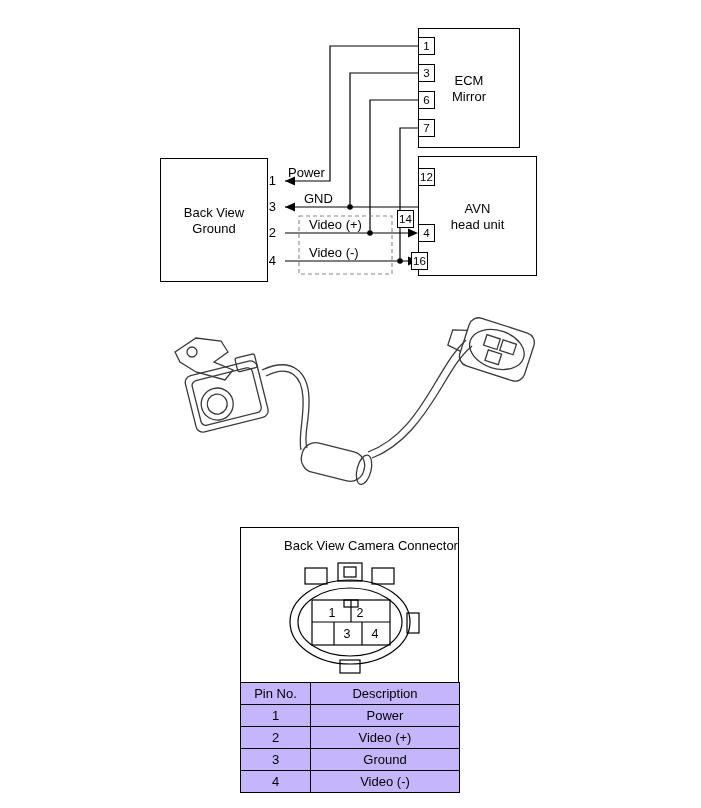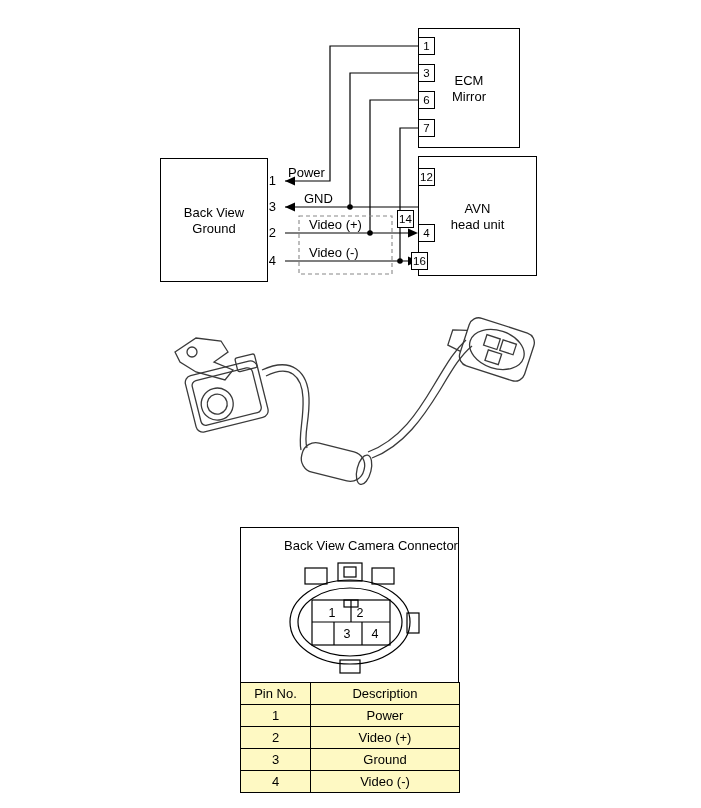--- a/index.html
+++ b/index.html
@@ -8,21 +8,21 @@
   #canvas { position:relative; width:701px; height:808px; background:#fff; overflow:hidden; }
   svg.layer { position:absolute; left:0; top:0; }
   .outline-box { position:absolute; border:1px solid #000; background:transparent; }
   .box-label { position:absolute; left:0; width:100%; text-align:center; font-size:13px; line-height:16px; }
   .pin-sq { position:absolute; width:17px; height:18px; border:1px solid #000; background:#fff;
             font-size:11.5px; line-height:16px; text-align:center; }
   .wire-label { position:absolute; font-size:13px; line-height:14px; white-space:nowrap; }
   .cam-pin { position:absolute; width:18px; font-size:13px; line-height:16px; text-align:right; }
   .conn-pin { position:absolute; width:14px; font-size:12.5px; line-height:14px; text-align:center; }
   .panel-title { position:absolute; width:262px; text-align:center; font-size:13px; }
-  table.pin-table { position:absolute; border-collapse:collapse; table-layout:fixed; font-size:13px; background:#fef9c3; }
+  table.pin-table { position:absolute; border-collapse:collapse; table-layout:fixed; font-size:13px; background:#c4b5fd; }
   .pin-table th, .pin-table td { border:1px solid #000; text-align:center; font-weight:400; height:22px; padding:0; }
 </style>
 </head>
 <body>
 
 <div id="canvas">
 
   <svg class="layer" width="701" height="808" viewBox="0 0 701 808">
 
     <g stroke="#000" stroke-width="1.2" fill="none">

